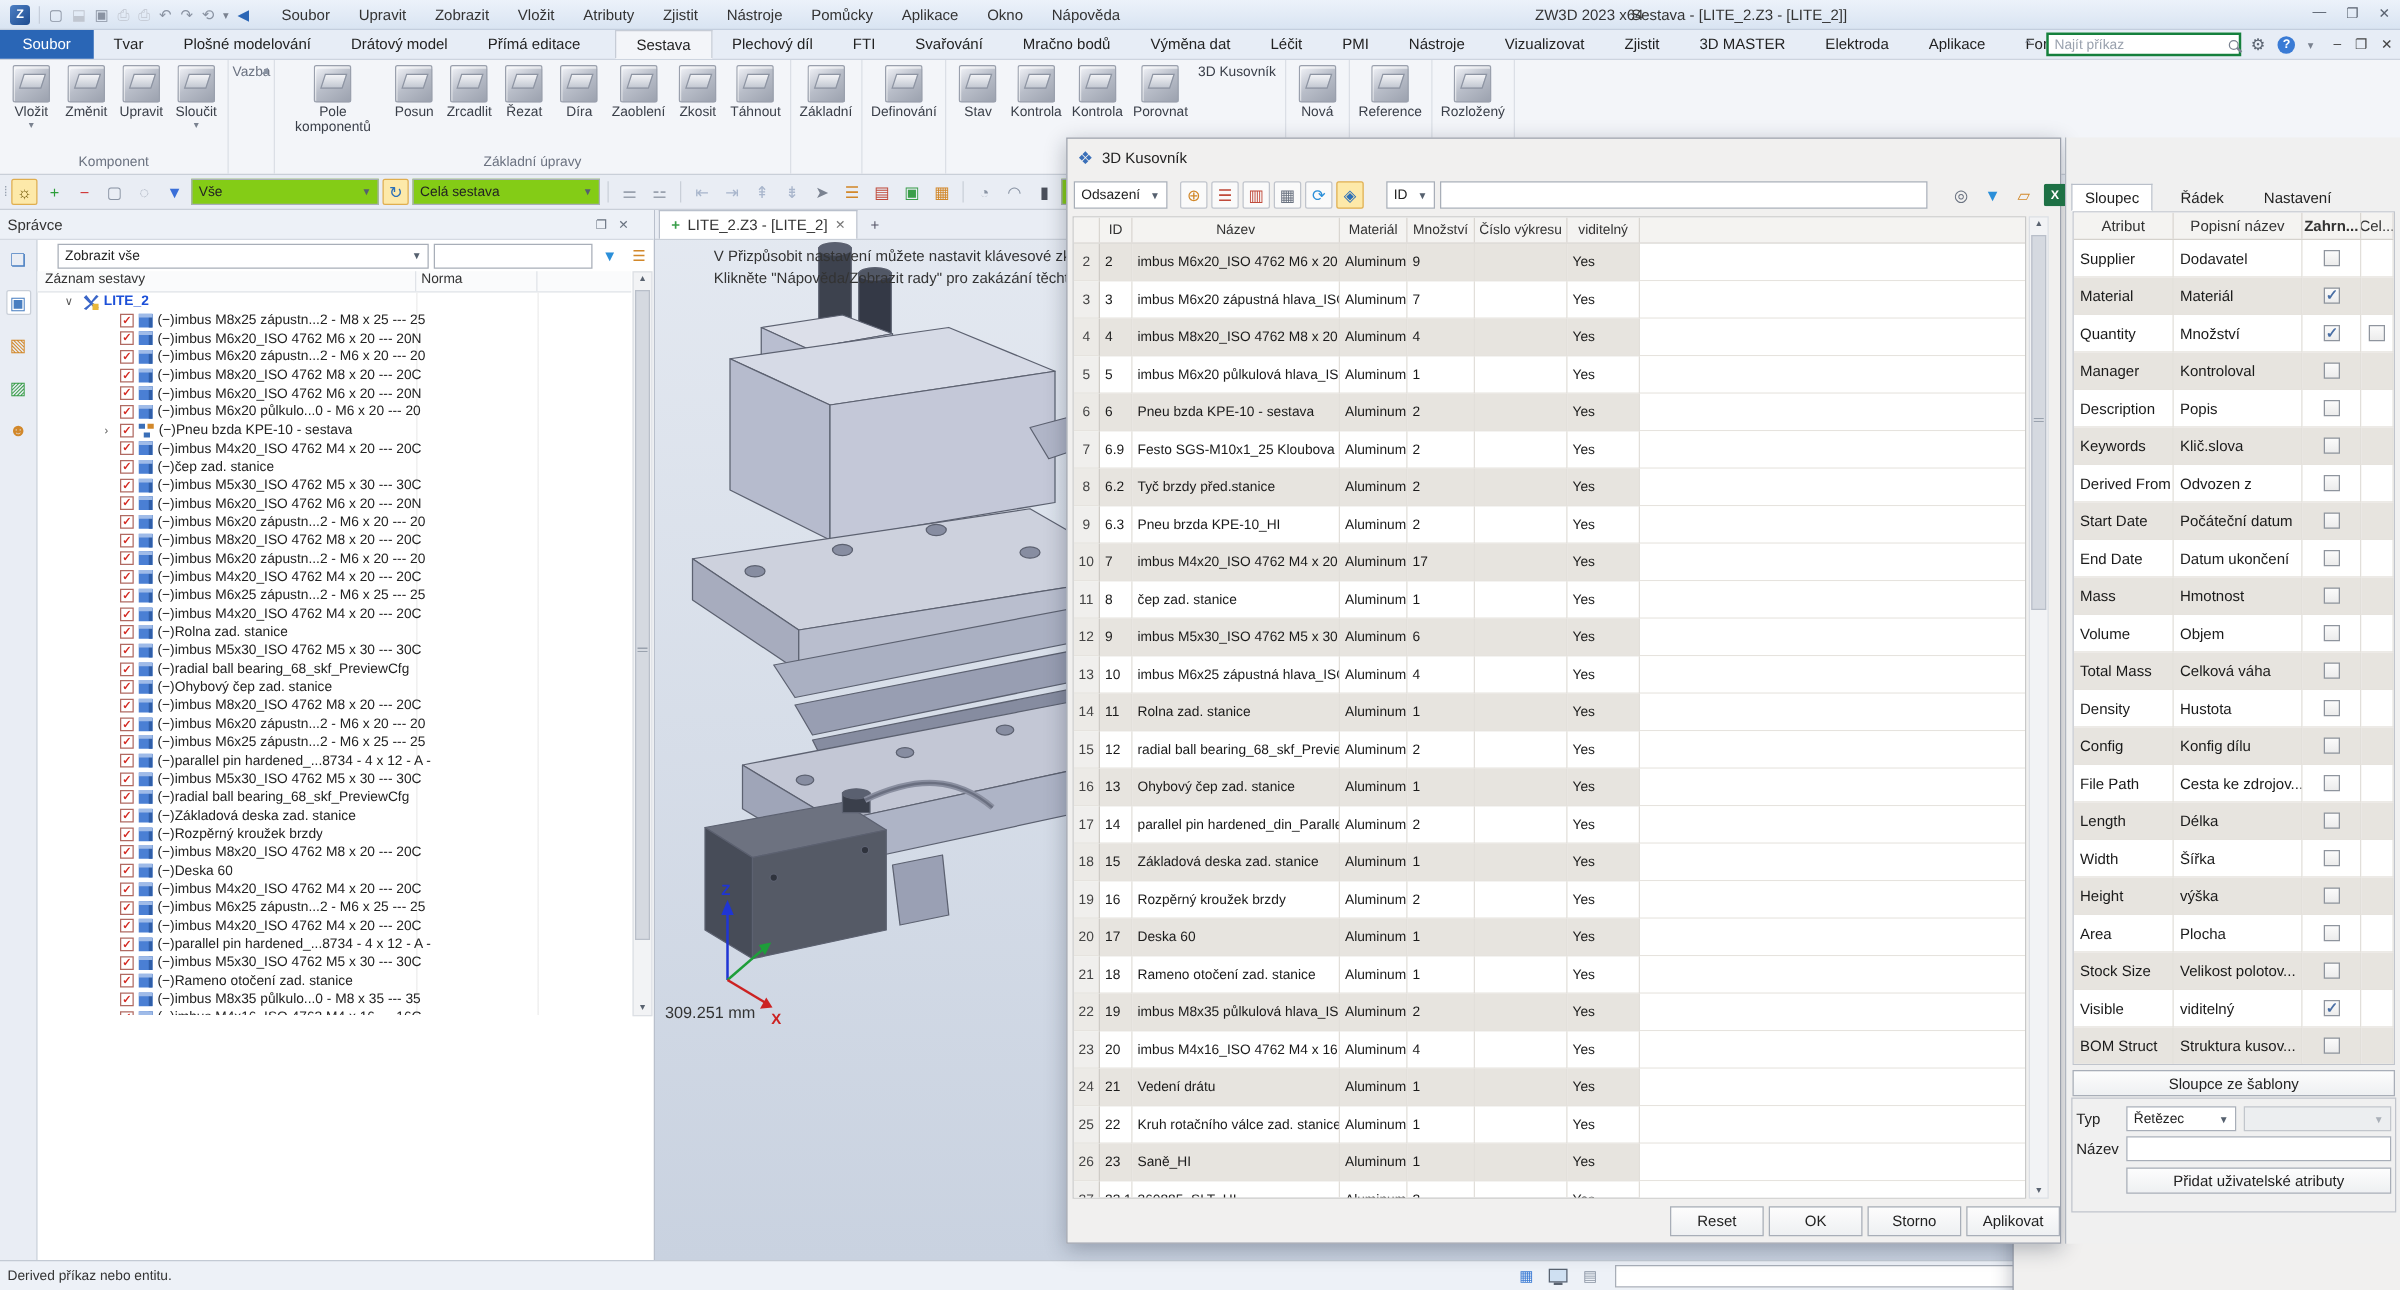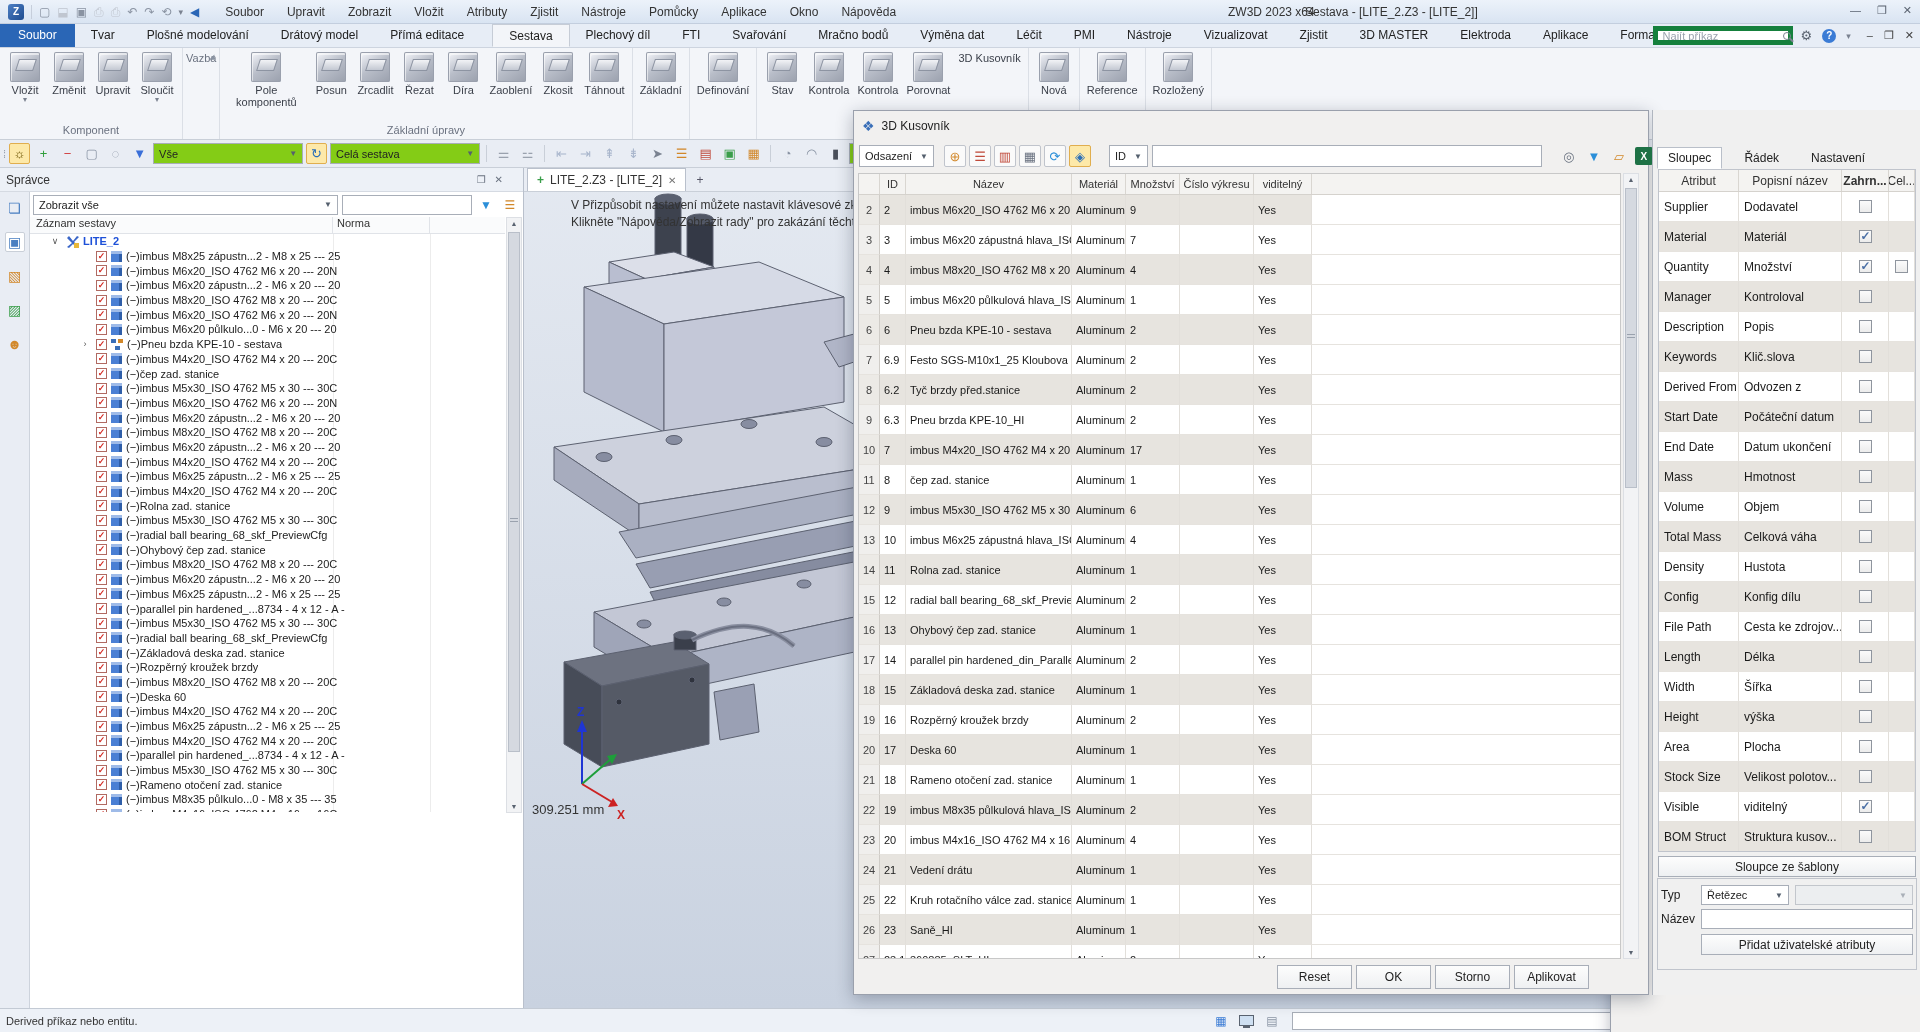--- a/index.html
+++ b/index.html
@@ -23,21 +23,21 @@
   .winbtns { position:absolute; right:8px; top:4px; display:flex; gap:16px; color:#5a6370; font-size:11px; }
 
   
   .ribbontabs { position:absolute; left:0; top:24px; width:1920px; height:24px; background:#e7edf6;
     display:flex; align-items:stretch; font-size:12px; border-bottom:1px solid #cdd4df; }
   .rtab { padding:4px 16px 3px; color:#222; }
   .rtab.file { background:#2a66b6; color:#fff; padding:4px 18px 3px; }
   .rtab.active { background:#f3f5f9; border:1px solid #c6ccd6; border-bottom:1px solid #f3f5f9;margin-left:12px; }
   .tabs-right { position:absolute; right:6px; top:2px; display:flex; align-items:center; gap:10px; }
   .chev-up { color:#7a8290; font-size:10px; }
-  .cmd-search { width:140px; height:19px; border:5px solid #15803d; background:#fff; font-size:11px;
+  .cmd-search { width:156px; height:19px; border:2px solid #15803d; background:#fff; font-size:11px;
     padding:0 18px 0 5px; color:#333; font-family:"Liberation Sans",sans-serif; }
   .cmd-search::placeholder { color:#9aa2ae; }
   .mag { width:8px; height:8px; border:1.5px solid #7a8290; border-radius:50%; position:relative; margin-left:-20px; }
   .mag::after { content:""; position:absolute; width:5px; height:1.5px; background:#7a8290; transform:rotate(45deg); right:-4px; bottom:-2px; }
   .gear { color:#5a6370; font-size:13px; }
   .helpbtn { width:14px; height:14px; border-radius:50%; background:#3a7bd5; color:#fff; font-size:10px; font-weight:bold;
     display:flex; align-items:center; justify-content:center; }
   .mini { color:#7a8290; font-size:9px; }
   .docwin { display:flex; gap:11px; color:#444; font-size:11px; margin-left:6px; }
 
@@ -73,21 +73,21 @@
 
   
   .mgr { position:absolute; left:0; top:168px; width:524px; bottom:24px; background:#fff; border-right:1px solid #b9c0cc; }
   .mgr-title { position:absolute; left:0; top:0; width:100%; height:24px; background:#edf1f7;
     border-bottom:1px solid #d5dae2; display:flex; align-items:center; font-size:12px; color:#333; padding:0 6px; }
   .mgr-title .mbtns { margin-left:auto; margin-right:14px; display:flex; gap:9px; color:#6a7380; font-size:10px; }
   .mgr-strip { position:absolute; left:0; top:24px; width:30px; bottom:0; background:#e9edf4; border-right:1px solid #cdd3dc;
     display:flex; flex-direction:column; align-items:center; padding-top:6px; gap:14px; }
   .sico { width:20px; height:20px; display:flex; align-items:center; justify-content:center; font-size:14px; border-radius:2px; }
   .sico.sel { background:#fff; border:1px solid #c9cfd8; }
-  .mgr-controls { position:absolute; left:30px; top:24px; right:0; height:25px; display:flex; align-items:center; gap:4px; padding:2px 2px 2px 3px; }
+  .mgr-controls { position:absolute; left:30px; top:24px; right:0; height:25px; display:flex; align-items:center; gap:4px; padding:2px 2px 2px 16px; }
   .mgr-dd { width:305px; height:20px; background:#fff; border:1px solid #a8aeb8; font-size:11px; display:flex; align-items:center; padding:0 5px; }
   .mgr-dd .caret { margin-left:auto; font-size:8px; color:#55606e; }
   .mgr-search { width:130px; height:20px; background:#fff; border:1px solid #a8aeb8; }
   .mgr-fbtn { width:20px; height:20px; display:flex; align-items:center; justify-content:center; font-size:12px; }
   .mgr-head { position:absolute; left:30px; top:49px; right:18px; height:17px; display:flex; font-size:11px; color:#333;
     border-bottom:1px solid #e0e3e8; background:#fafbfc; }
   .mgr-head .h1 { width:303px; padding-left:6px; border-right:1px solid #e0e3e8; }
   .mgr-head .h2 { width:97px; padding-left:4px; border-right:1px solid #e0e3e8; }
   .mgr-head .h3 { flex:1; }
   .treewrap { position:absolute; left:30px; top:66px; width:476px; height:578px; overflow:hidden; font-size:11px;
@@ -146,21 +146,21 @@
   .brow.head { height:21px; background:#f4f3f1; color:#333; border-bottom:1px solid #d5d2cd; }
   .brow.head > div { display:flex; align-items:center; justify-content:center; border-right:1px solid #d9d6d1; overflow:hidden; }
   .brow.head > div:last-child { border-right:none; }
   .bcell { display:flex; align-items:center; padding-left:4px; border-right:1px solid #e2dfda; border-bottom:1px solid #e6e3de;
     overflow:hidden; white-space:nowrap; color:#1a1a1a; }
   .brow .rn { justify-content:center; padding-left:0; background:#f0efed; border-right:1px solid #cfccc7; color:#444; }
   .brow.shade .bcell { background:#e7e4df; }
   .brow.shade .bcell.rn { background:#eceae6; }
   .brow .fill { background:#fff !important; border-right:none; }
   .bom-scroll { left:769px; top:62px; height:786px; }
-  .bom-btns { position:absolute; left:0; bottom:5px; width:100%; display:flex; justify-content:flex-end; gap:4px; padding-right:59px; }
+  .bom-btns { position:absolute; left:0; bottom:5px; width:100%; display:flex; justify-content:flex-end; gap:4px; }
   .pbtn { width:75px; height:24px; background:linear-gradient(#fdfdfd,#eef0f2); border:1px solid #a8aeb8; font-size:12px;
     color:#222; display:flex; align-items:center; justify-content:center; }
 
   
   .rp { position:absolute; left:1652px; top:110px; width:308px; height:885px; background:#f0f0f0;
     border-left:1px solid #b0b6c0; z-index:6; font-size:12px; }
   .rp-com { position:absolute; right:10px; top:3px; width:14px; height:10px; border:1px solid #8a93a2; border-radius:2px; }
   .rp-com::after { content:""; position:absolute; left:2px; bottom:-4px; border:2px solid transparent; border-top-color:#8a93a2; }
   .rp-tabs { position:absolute; left:4px; top:36px; right:0; height:22px; display:flex; gap:12px; align-items:flex-end; }
   .rptab { padding:3px 10px; color:#222; }

